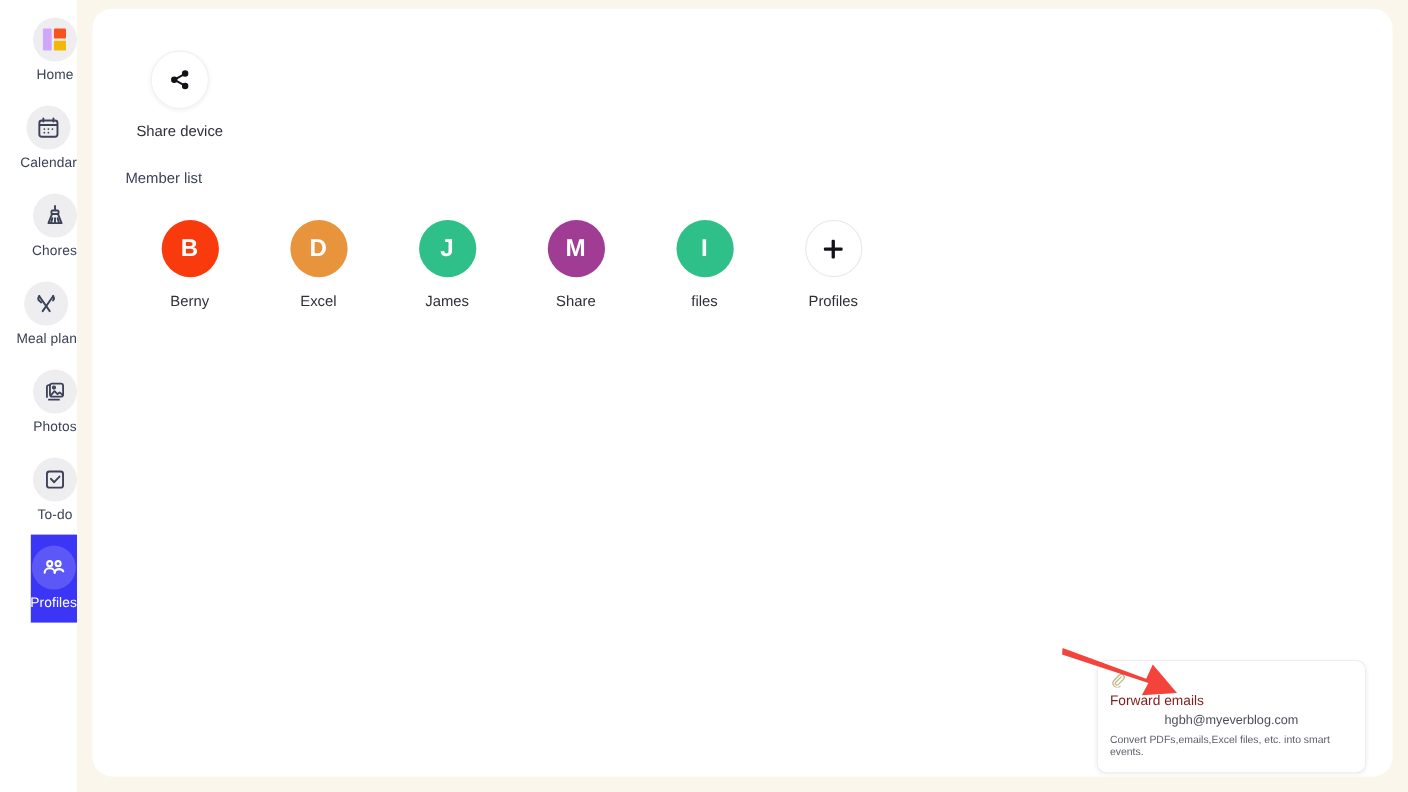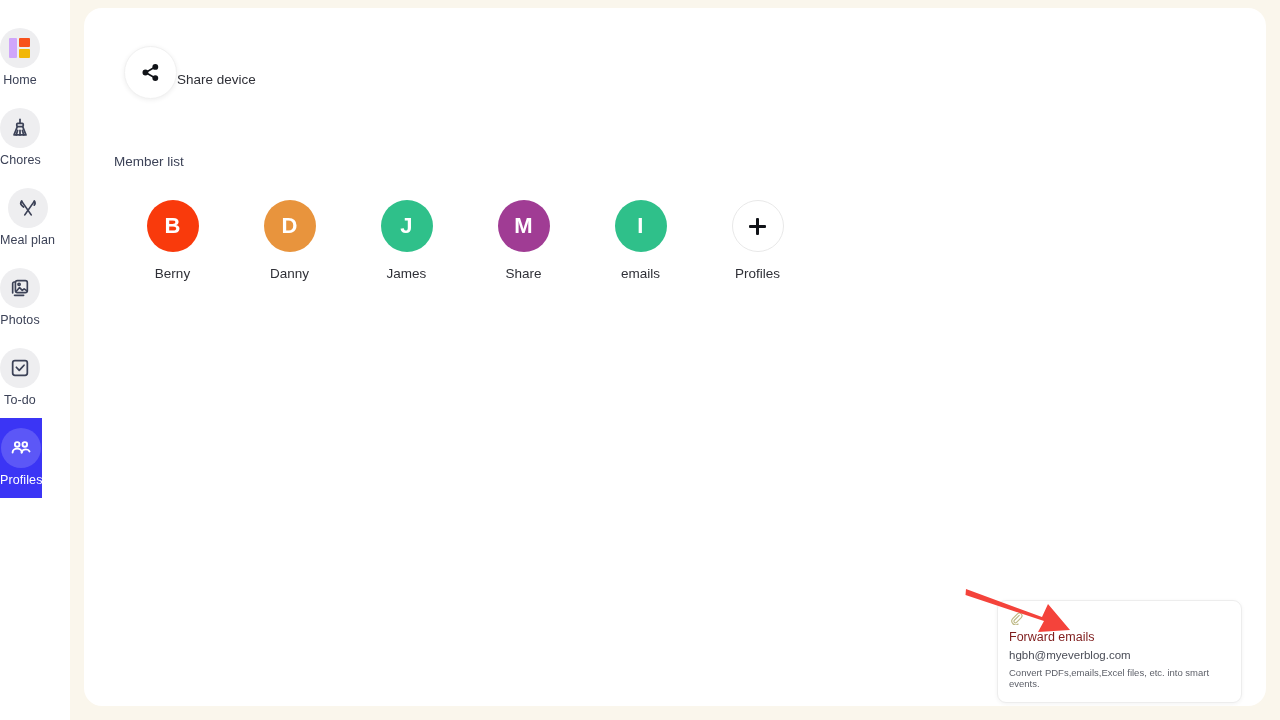--- a/index.html
+++ b/index.html
@@ -18,22 +18,22 @@
   }
 
   
   .sidebar {
     width: 70px;
     height: 720px;
     flex: 0 0 70px;
     background: #ffffff;
     display: flex;
     flex-direction: column;
-    align-items: flex-start;
-    padding-top: 18px;
+    align-items: flex-end;
+    padding-top: 6px;
     position: relative;
     z-index: 5;
   }
   .nav-item {
     display: flex;
     flex-direction: column;
     align-items: center;
     justify-content: center;
     padding: 6px 0 8px 0;
     cursor: pointer;
@@ -77,21 +77,21 @@
     height: 100%;
     background: #ffffff;
     border-radius: 18px;
     position: relative;
     overflow: hidden;
   }
 
   .share-block {
     position: absolute;
     left: 40px; top: 38px;
-    display: flex; align-items: center;
+    display: flex; flex-direction: column; align-items: center;
   }
   .share-btn {
     width: 53px; height: 53px;
     border-radius: 50%;
     background: #ffffff;
     border: 1px solid #f1f1f1;
     box-shadow: 0 1px 5px rgba(0,0,0,.07);
     display: flex; align-items: center; justify-content: center;
     cursor: pointer;
   }
@@ -153,21 +153,21 @@
     left: 913px; top: 592px;
     width: 245px;
     background: #ffffff;
     border: 1px solid #ededed;
     border-radius: 9px;
     box-shadow: 0 1px 4px rgba(0,0,0,.05);
     padding: 10px 11px 12px 11px;
   }
   .clip-icon { display: block; margin-bottom: 5px; }
   .toast-title { font-size: 12.5px; color: #7f1d1d; margin-bottom: 5px; }
-  .toast-email { font-size: 11.5px; color: #4a4d57; margin-bottom: 6px; }
+  .toast-email { font-size: 11.5px; color: #4a4d57; margin-bottom: 6px; text-align: center; }
   .toast-desc  { font-size: 9.5px; color: #5c5f68; line-height: 1.2; }
 
   
   .arrow { position: absolute; left: 880px; top: 578px; pointer-events: none; }
 </style>
 </head>
 <body>
 
 <div class="app">
 
@@ -179,20 +179,34 @@
           <span class="bar"></span>
           <span class="col">
               <span class="sq1"></span>
               <span class="sq2"></span>
             </span>
         </span>
       </span>
       <span class="nav-label">Home</span>
     </div>
 
+    <div class="nav-item">
+      <span class="nav-icon">
+        <svg width="22" height="22" viewBox="0 0 24 24" fill="none" stroke="#3c4257" stroke-width="1.9" stroke-linecap="round">
+          <rect x="3" y="5" width="18" height="16" rx="2.5"></rect>
+          <path d="M7 3v3M17 3v3M3.5 9.5h17"></path>
+          <circle cx="8" cy="13.5" r=".9" fill="#3c4257" stroke="none"></circle>
+          <circle cx="12" cy="13.5" r=".9" fill="#3c4257" stroke="none"></circle>
+          <circle cx="16" cy="13.5" r=".9" fill="#3c4257" stroke="none"></circle>
+          <circle cx="8" cy="17" r=".9" fill="#3c4257" stroke="none"></circle>
+          <circle cx="12" cy="17" r=".9" fill="#3c4257" stroke="none"></circle>
+        </svg>
+      </span>
+      <span class="nav-label">Calendar</span>
+    </div>
 
     <div class="nav-item">
       <span class="nav-icon">
         <svg width="22" height="22" viewBox="0 0 24 24" fill="none" stroke="#3c4257" stroke-width="1.9" stroke-linecap="round" stroke-linejoin="round">
           <path d="M12 2.5v4"></path>
           <rect x="8.5" y="7" width="7" height="3.4" rx="1"></rect>
           <path d="M9 10.6 5.5 19.5h13L15 10.6"></path>
           <path d="M9.4 14.5 8 19.5M12 14.5v5M14.6 14.5 16 19.5"></path>
         </svg>
       </span>
@@ -269,36 +283,36 @@
 
       <div class="members">
 
         <div class="member">
           <span class="avatar" style="background:#f93a0c">B</span>
           <span class="member-name">Berny</span>
         </div>
 
         <div class="member">
           <span class="avatar" style="background:#e8943d">D</span>
-          <span class="member-name">Danny</span>
+          <span class="member-name">Excel</span>
         </div>
 
         <div class="member">
           <span class="avatar" style="background:#2fc08a">J</span>
           <span class="member-name">James</span>
         </div>
 
         <div class="member">
           <span class="avatar" style="background:#a03c94">M</span>
           <span class="member-name">Share</span>
         </div>
 
         <div class="member">
           <span class="avatar" style="background:#2fc08a">I</span>
-          <span class="member-name">emails</span>
+          <span class="member-name">files</span>
         </div>
 
         <div class="member">
           <span class="avatar add">
               <span class="plus"></span>
             </span>
           <span class="member-name">Profiles</span>
         </div>
 
       </div>

